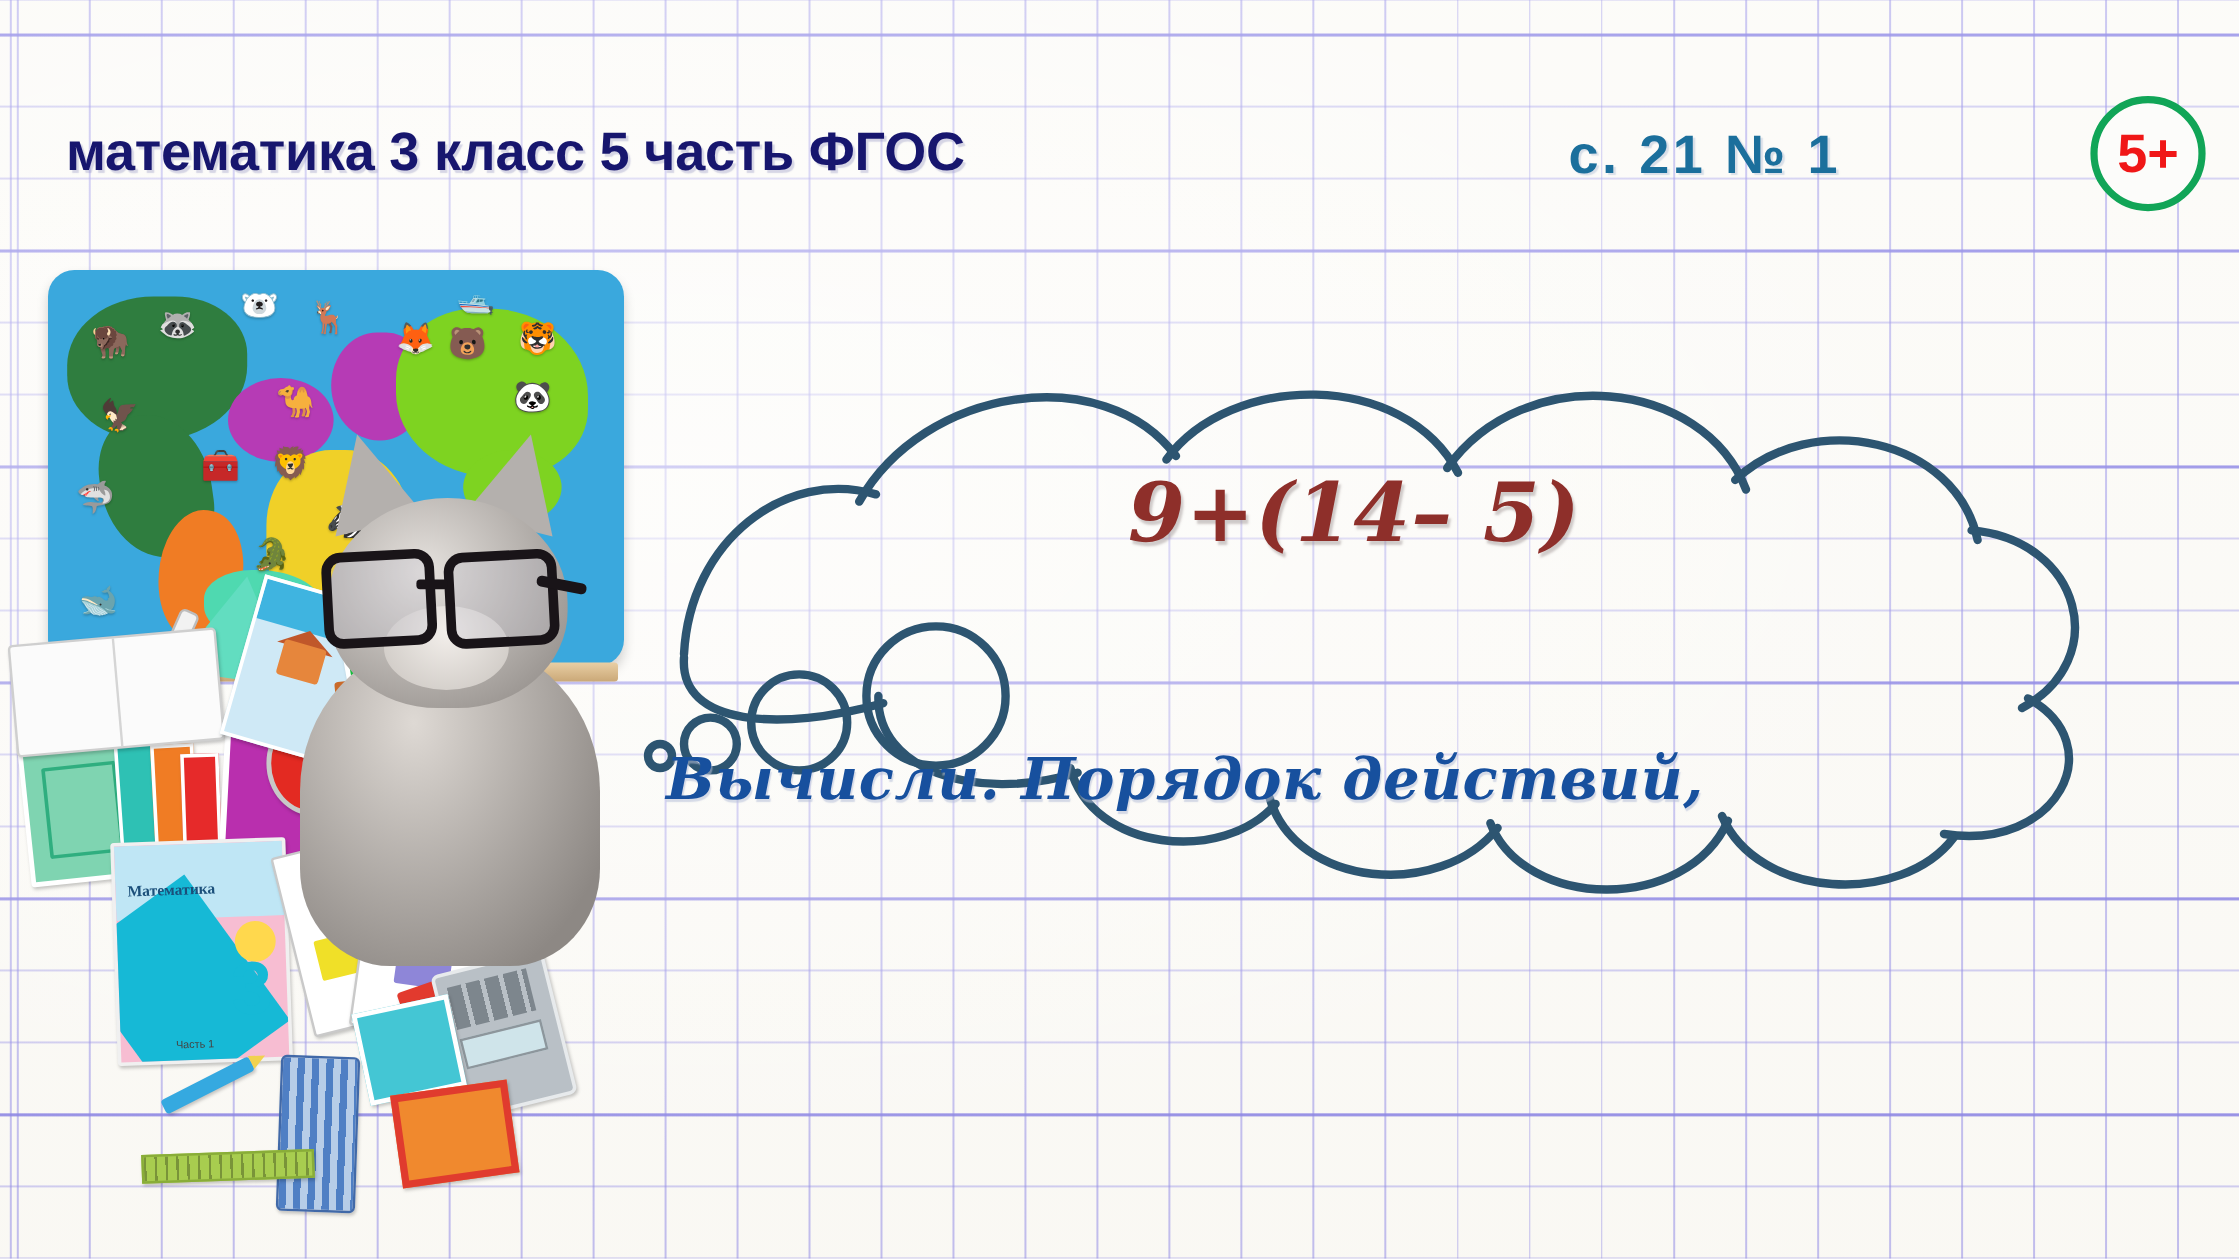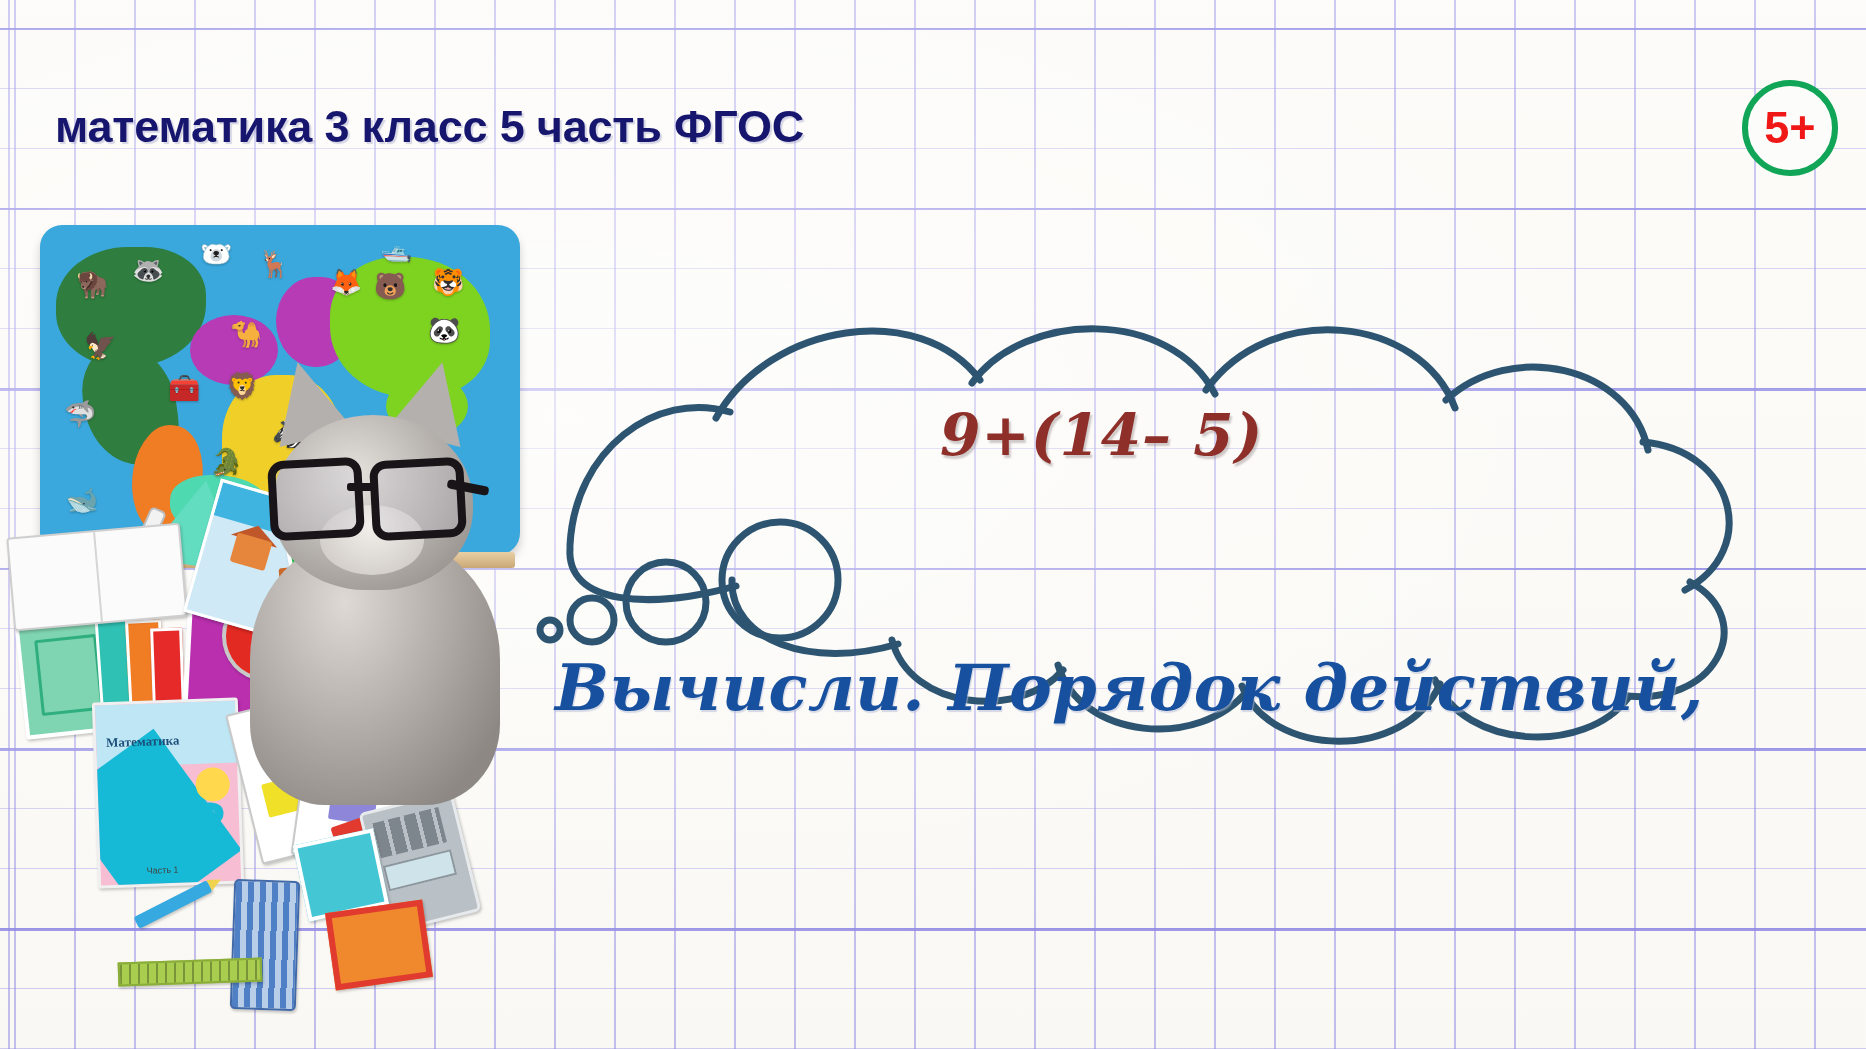--- a/index.html
+++ b/index.html
@@ -88,32 +88,32 @@
 
   #eq-line1, #eq-line2{
     position:absolute;
     font-family:"DejaVu Serif", serif;
     font-weight:700;font-style:italic;
     color:#8e2f2a;
     text-shadow:2px 3px 2px rgba(150,140,140,.45);
     white-space:pre;
   }
   #eq-line1{left:890px;top:300px;font-size:78px;letter-spacing:2px;}
-  #eq-line2{left:940px;top:401px;font-size:58px;letter-spacing:1px;}
+  #eq-line2{left:940px;top:388px;font-size:68px;letter-spacing:1px;}
 
   
   .script-line{
     position:absolute;
     font-family:"DejaVu Serif", serif;
     font-style:italic;font-weight:700;
     color:#17509e;
     text-shadow:1px 2px 1px rgba(180,190,215,.55);
     white-space:nowrap;
   }
-  #script1{left:555px;top:650px;font-size:64px;letter-spacing:.5px;}
+  #script1{left:555px;top:622px;font-size:48px;letter-spacing:.5px;}
   #script2{left:705px;top:766px;font-size:68px;letter-spacing:.5px;}
 
   
   #collage{position:absolute;left:0;top:200px;width:640px;height:849px;}
 
   
   #puzzle-board{
     position:absolute;left:40px;top:25px;width:480px;height:330px;
     background:#3aa8dd;border-radius:22px;
     box-shadow:0 6px 10px rgba(0,0,0,.18);
@@ -220,20 +220,21 @@
 <body>
 
 <div id="stage">
 
   <div id="grid"></div>
   <div id="paper-sheen"></div>
 
   <div id="watermark"></div>
 
   <div id="maintitle">математика 3 класс 5 часть ФГОС</div>
+  <div id="pageref">с. 21 № 1</div>
 
   <div id="age-badge">
     <span>5+</span>
   </div>
 
   <div id="cloud-wrap">
     <svg viewBox="0 0 1340 560" preserveAspectRatio="none">
       <g fill="none" stroke="#2d5571" stroke-width="7" stroke-linecap="round">
 
         <path d="M 90 395 C 95 300, 175 240, 250 262"></path>

